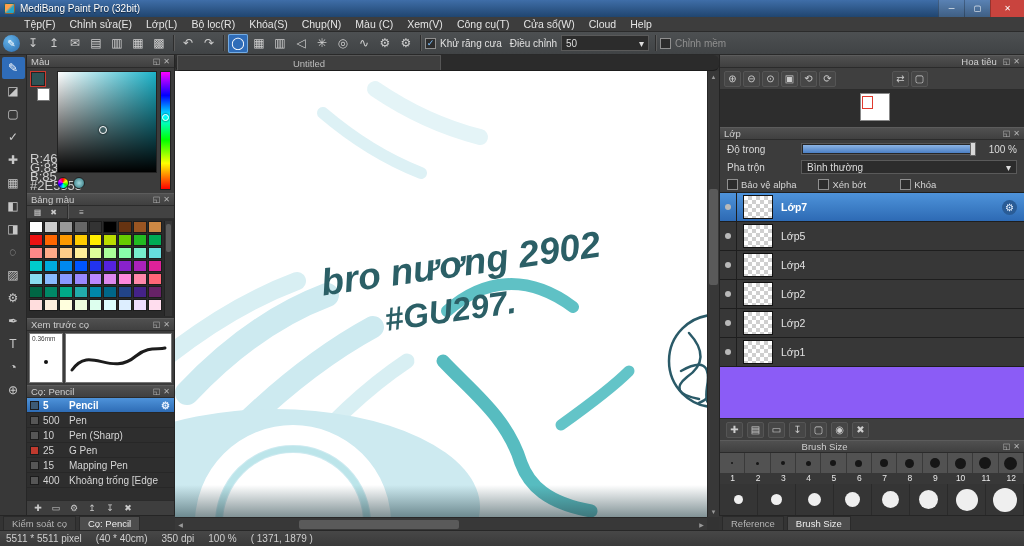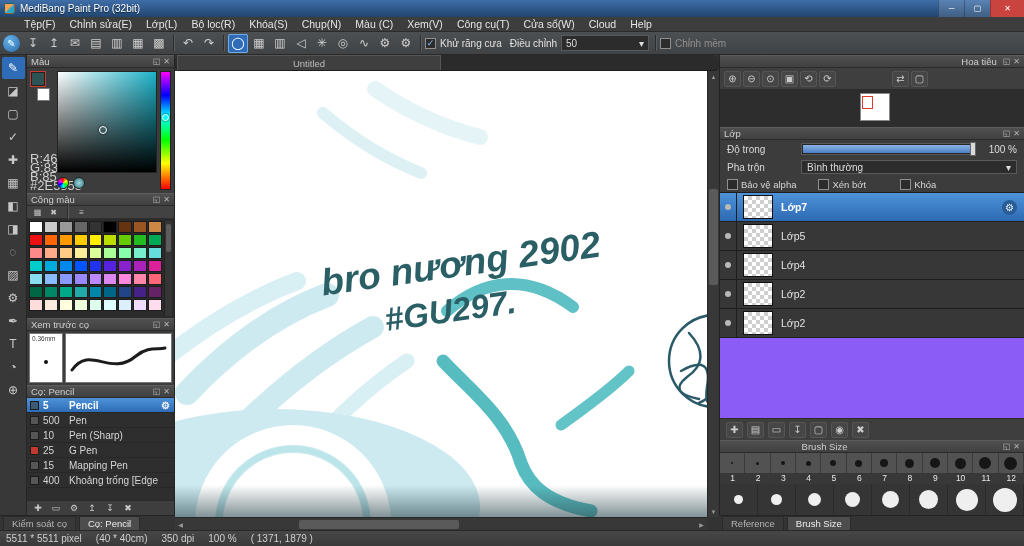--- a/index.html
+++ b/index.html
@@ -348,21 +348,21 @@
             <div class="cwheel"></div>
             <div class="chsv"></div>
           </div>
         </div>
         <div class="hue-strip">
           <div class="hue-marker"></div>
         </div>
       </div>
 
       <div class="panel-header">
-        <span>Công màu</span>
+        <span>Bảng màu</span>
         <span class="ph-icons">
             <span>◱</span>
             <span>✕</span>
           </span>
       </div>
       <div class="ptb" id="palette-tools">
           <span class="ptb-btn">
             <span class="glyph">▦</span>
           </span>
           <span class="ptb-btn">
@@ -698,20 +698,27 @@
               <span class="layer-thumb"></span>
               <span class="layer-name">Lớp2</span>
             </div>
             <div class="layer-row">
               <span class="eye-cell">
                 <span class="eye-dot"></span>
               </span>
               <span class="layer-thumb"></span>
               <span class="layer-name">Lớp2</span>
             </div>
+            <div class="layer-row">
+              <span class="eye-cell">
+                <span class="eye-dot"></span>
+              </span>
+              <span class="layer-thumb"></span>
+              <span class="layer-name">Lớp1</span>
+            </div>
           </div>
         <div class="ltb" id="layer-tools">
             <span class="ltb-btn">
               <span class="glyph">✚</span>
             </span>
             <span class="ltb-btn">
               <span class="glyph">▤</span>
             </span>
             <span class="ltb-btn">
               <span class="glyph">▭</span>

